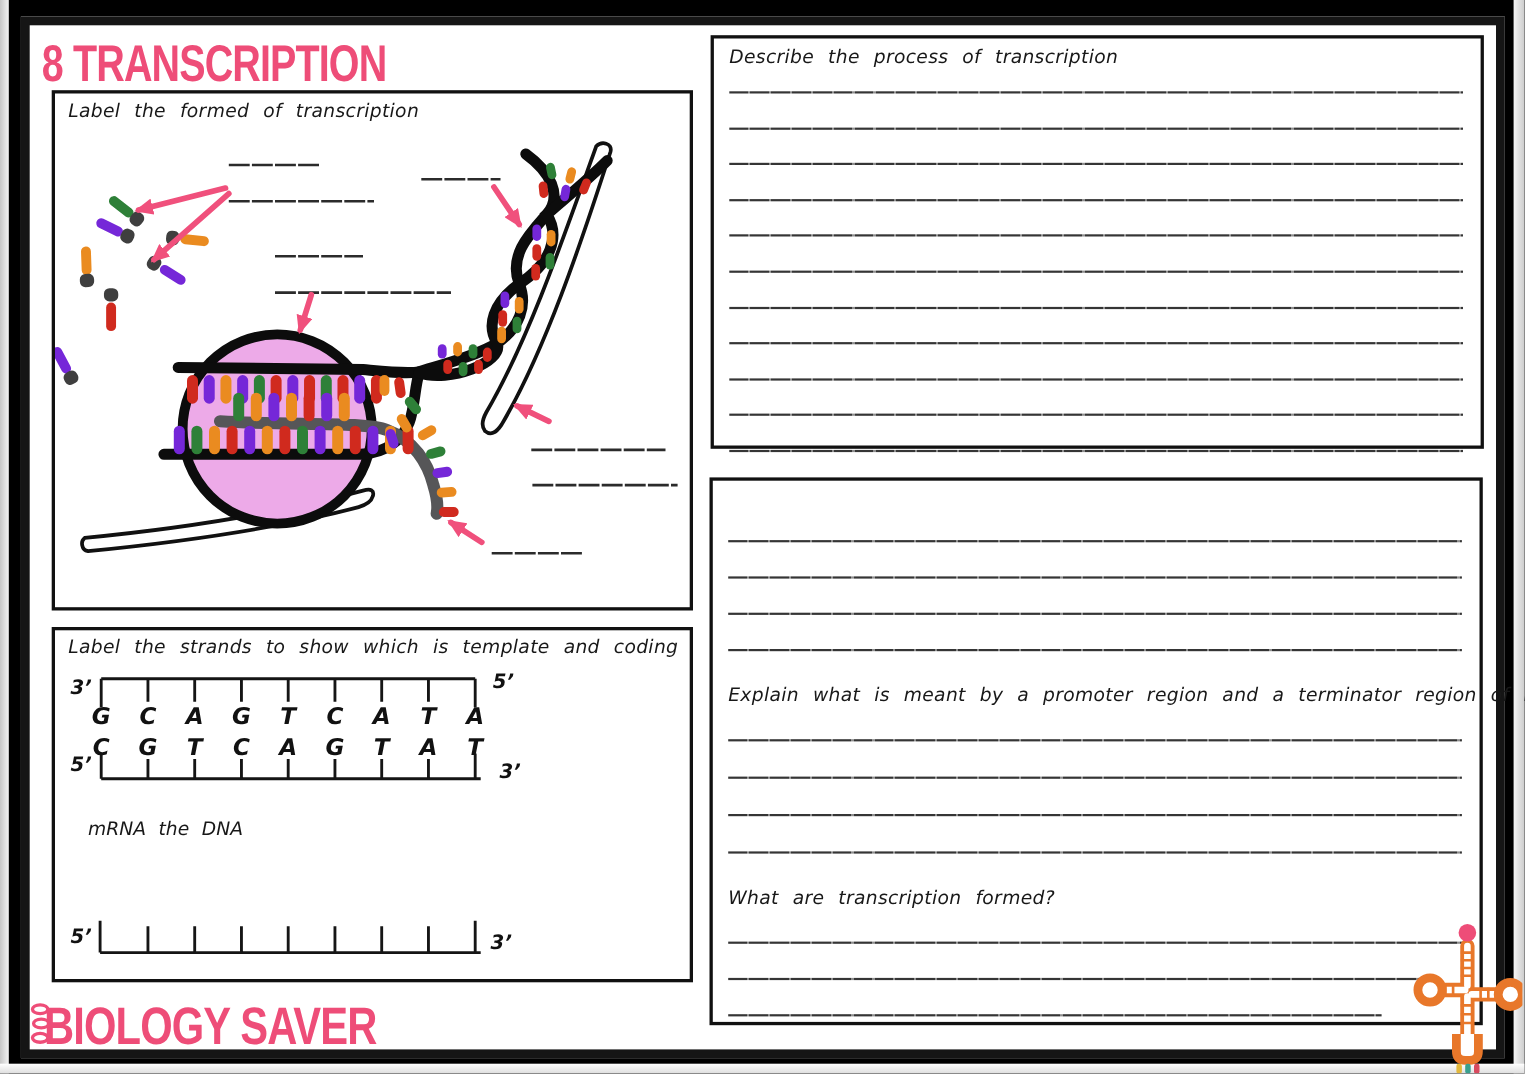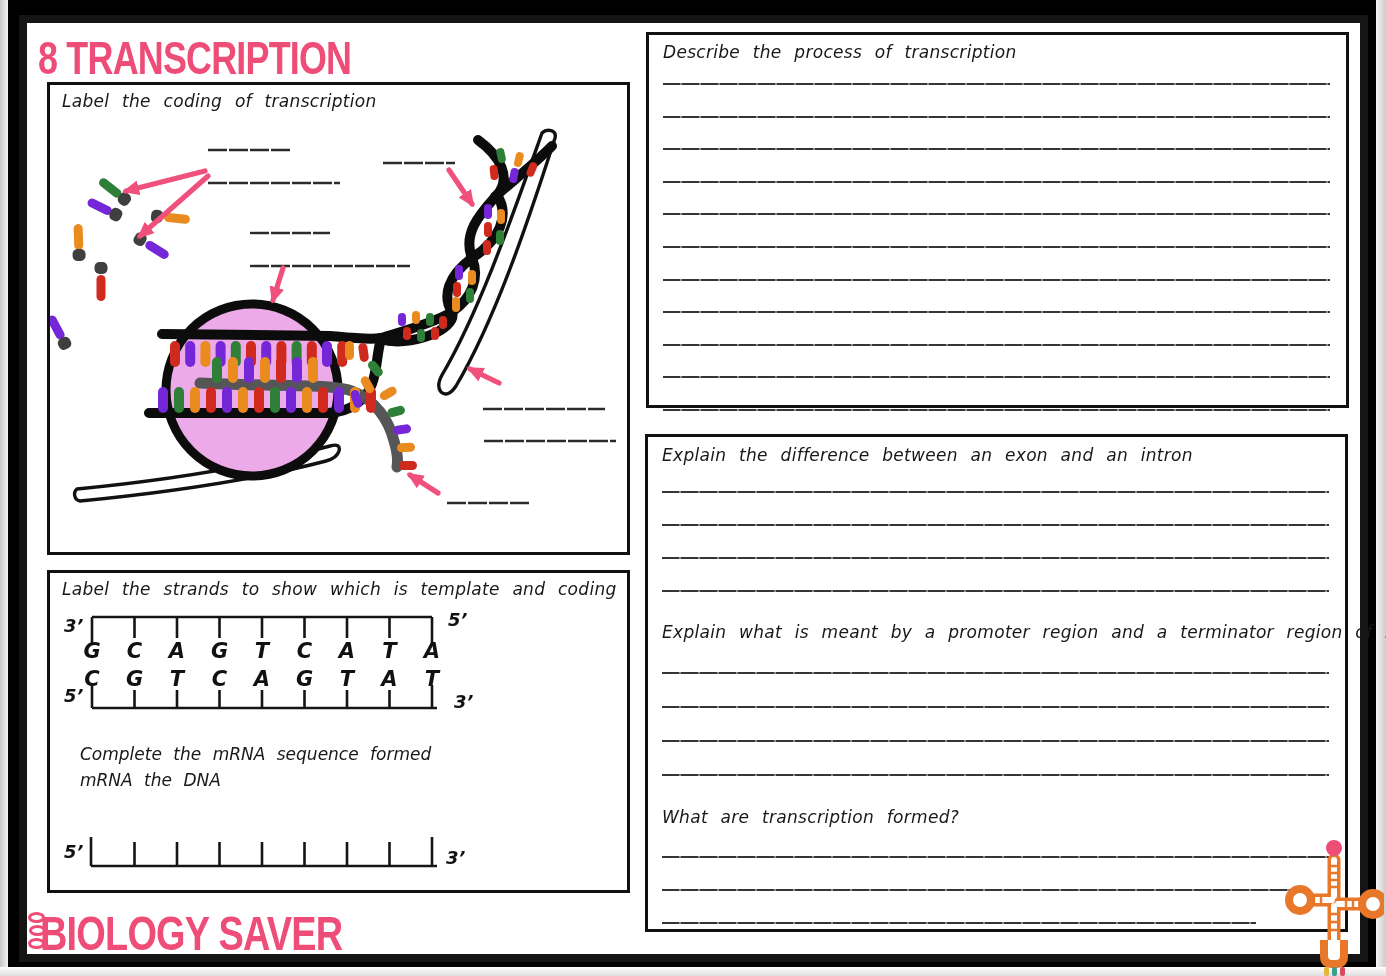--- a/index.html
+++ b/index.html
@@ -58,21 +58,21 @@
 
 <div class="screen">
   <div class="edge-l"></div>
   <div class="edge-r"></div>
   <div class="edge-b"></div>
   <div class="frame"></div>
 
   <div class="page-title">8 TRANSCRIPTION</div>
 
   <div class="box" id="box-diagram">
-    <div class="prompt" style="left:12px;top:6px">Label the coding of transcription</div>
+    <div class="prompt" style="left:12px;top:6px">Label the formed of transcription</div>
     <svg class="diagram-svg" viewBox="50 85 577 467" preserveAspectRatio="none">
       <defs>
         <marker id="ah" markerWidth="17" markerHeight="15" refX="13" refY="7.5" orient="auto" markerUnits="userSpaceOnUse">
           <path d="M0,0 L17,7.5 L0,15 Z" fill="#f0507c"></path>
         </marker>
       </defs>
 
       <g>
         <path class="envelope" d="M 555,138 C 528,222 495,320 456,386 Q 448,398 441,392 Q 436,386 442,375 C 479,312 511,220 542,133 C 547,128 557,130 555,138 Z"></path>
         <path class="envelope" d="M 77,489 C 160,481 252,467 330,446 Q 341,443 339,451 Q 337,458 326,461 C 250,481 162,493 80,501 C 74,500 73,492 77,489 Z"></path>
@@ -251,21 +251,20 @@
         <span class="base-letter" style="left: 63.5px;">G</span>
         <span class="base-letter" style="left: 106px;">T</span>
         <span class="base-letter" style="left: 148.5px;">C</span>
         <span class="base-letter" style="left: 191px;">A</span>
         <span class="base-letter" style="left: 233.5px;">G</span>
         <span class="base-letter" style="left: 276px;">T</span>
         <span class="base-letter" style="left: 318.5px;">A</span>
         <span class="base-letter" style="left: 361px;">T</span>
       </div>
     <div class="mrna-prompt">
-      <div>Complete the mRNA sequence formed</div>
       <div>mRNA the DNA</div>
     </div>
     <span class="end-label" style="left:14px;top:268px">5’</span>
     <span class="end-label" style="left:396px;top:274px">3’</span>
   </div>
 
   <div class="box" id="rbox1">
     <div class="prompt" style="left:14px;top:7px">Describe the process of transcription</div>
     <div class="rules">
         <div class="rule"></div>
@@ -277,21 +276,20 @@
         <div class="rule"></div>
         <div class="rule"></div>
         <div class="rule"></div>
         <div class="rule"></div>
         <div class="rule"></div>
       </div>
   </div>
 
   <div class="box" id="rbox2">
     <div class="qgroup" id="qg1">
-      <div class="prompt" style="left:0;top:0">Explain the difference between an exon and an intron</div>
       <div class="rules">
           <div class="rule"></div>
           <div class="rule"></div>
           <div class="rule"></div>
           <div class="rule"></div>
         </div>
     </div>
     <div class="qgroup" id="qg2">
       <div class="prompt" style="left:0;top:0">Explain what is meant by a promoter region and a terminator region of DNA</div>
       <div class="rules">

